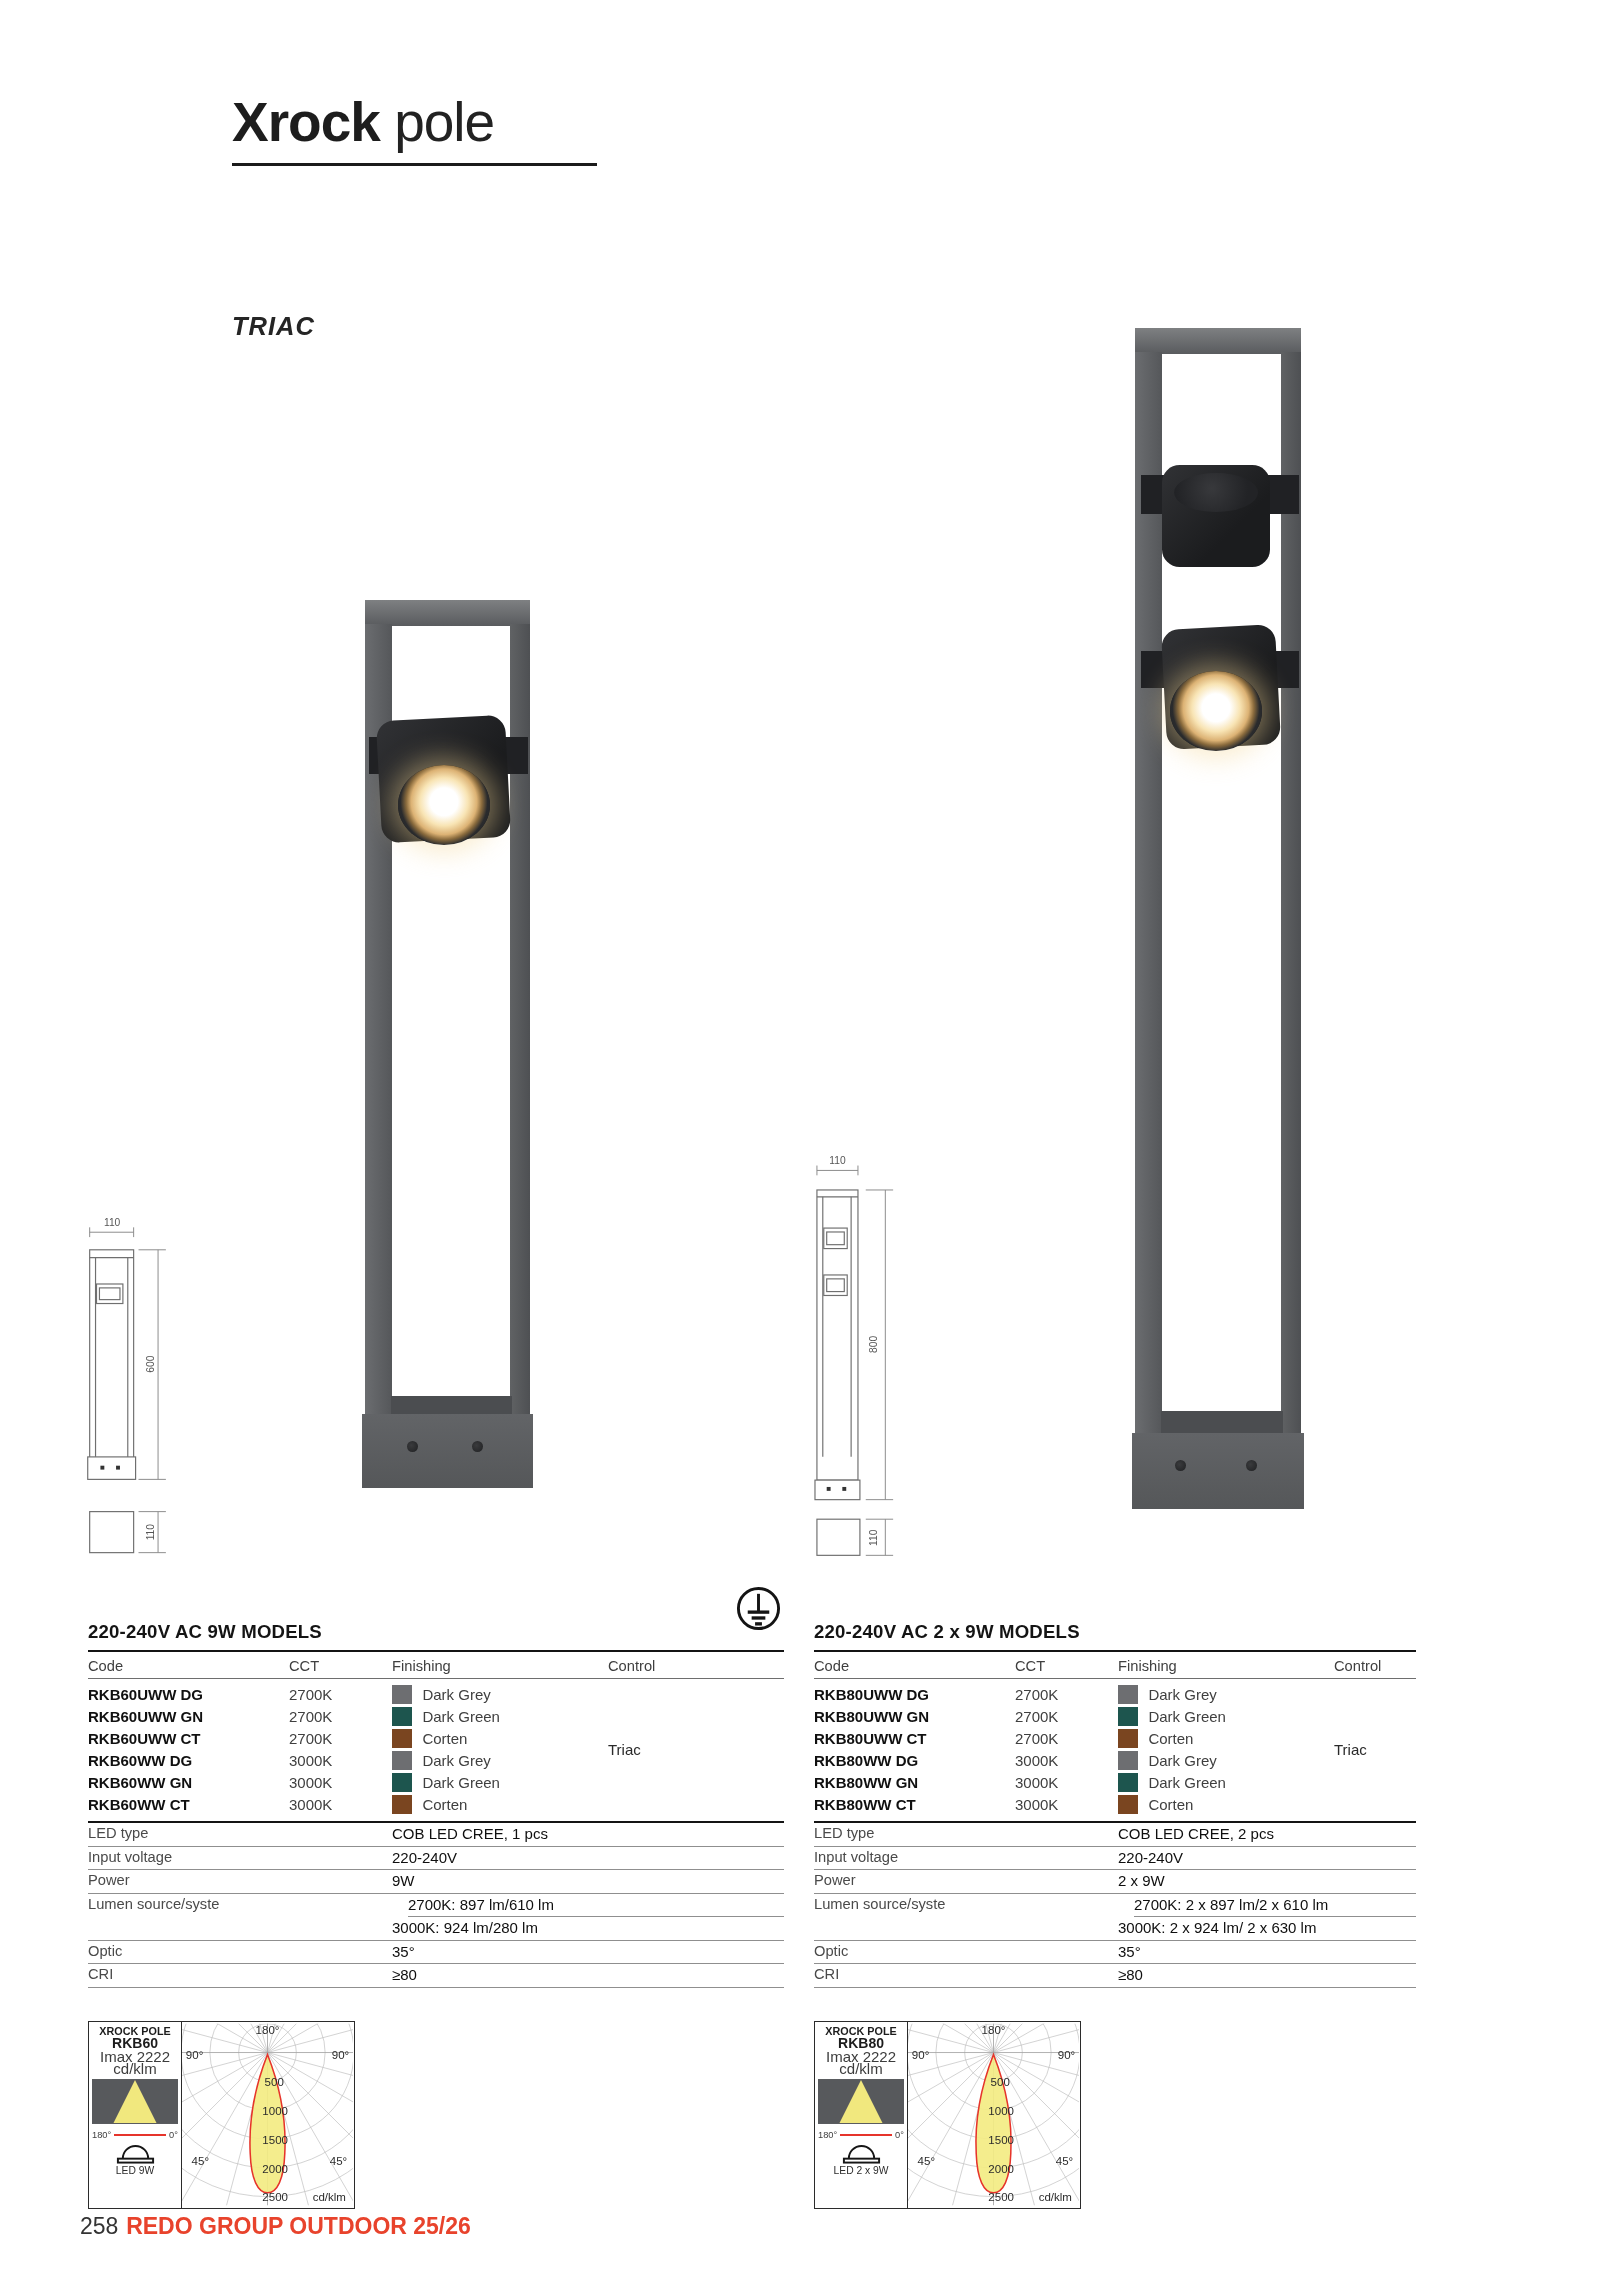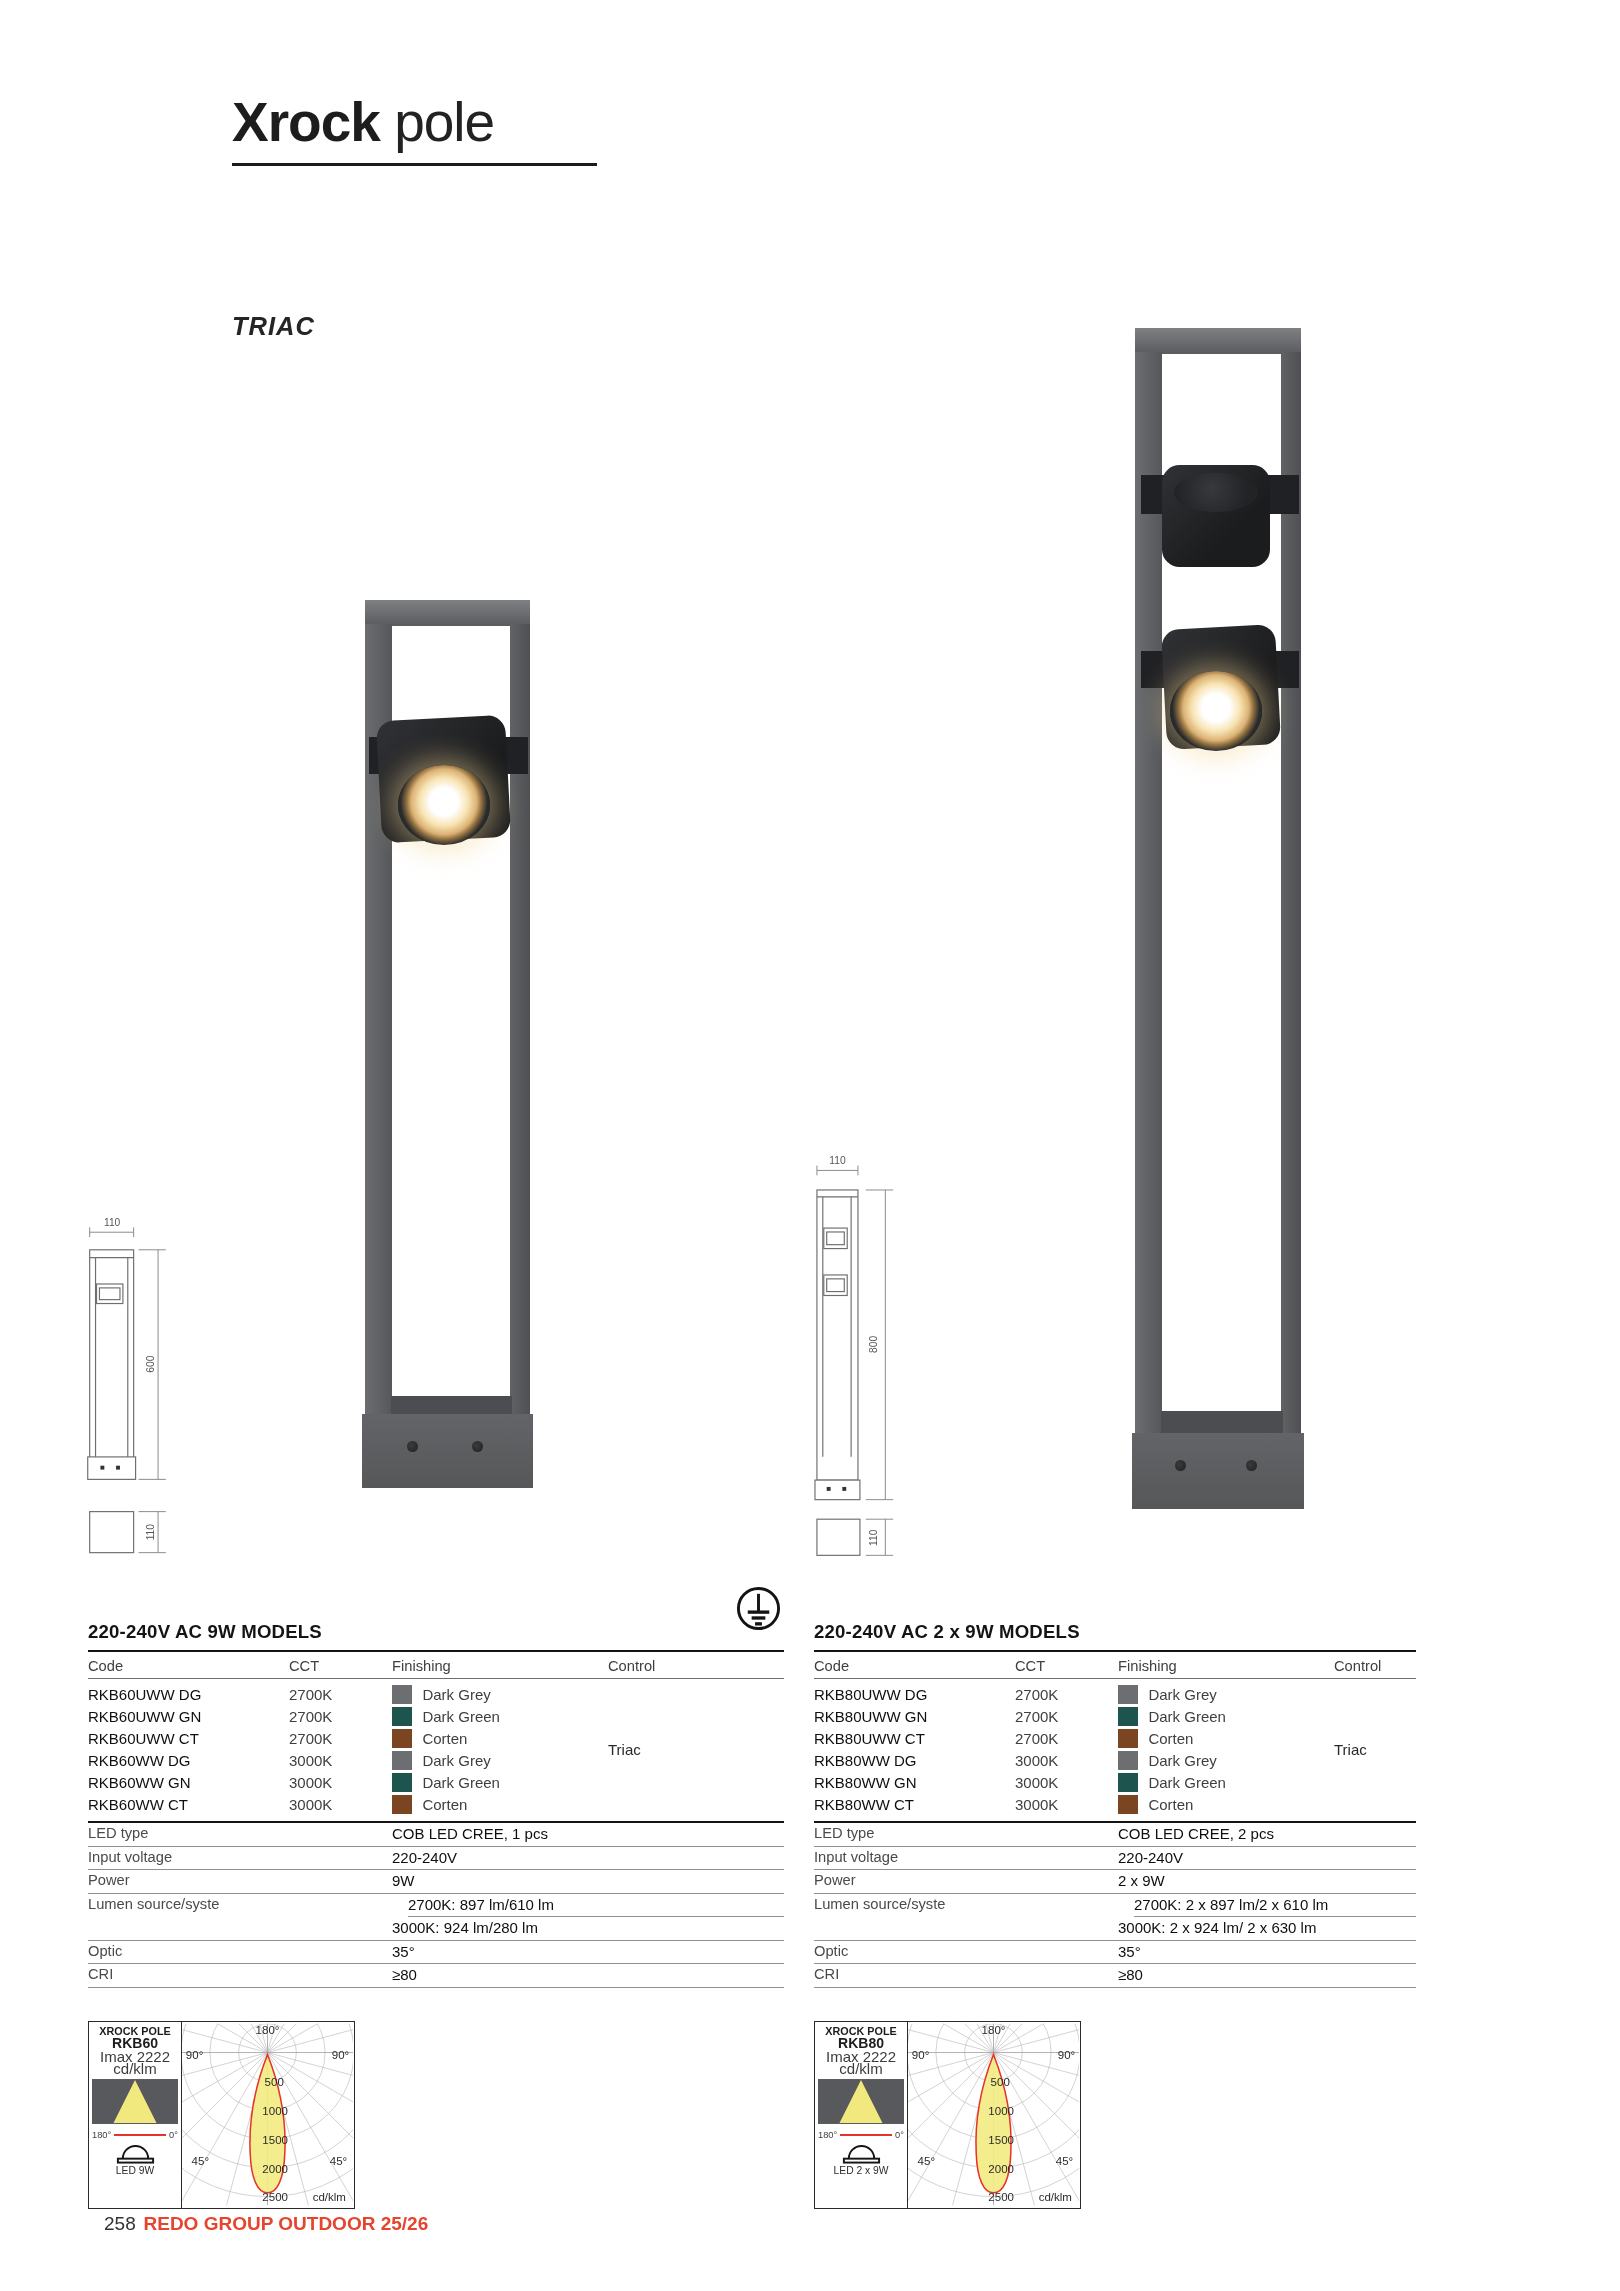--- a/index.html
+++ b/index.html
@@ -37,21 +37,21 @@
 
   
   .models{position:absolute;width:696px;}
   .sec-title{font-size:18.6px;font-weight:700;color:#141414;padding:3.9px 0 6.9px 0;
              border-bottom:2.5px solid #141414;letter-spacing:0.2px;}
   .ground{position:absolute;right:2px;top:-32px;}
   .cols{display:grid;grid-template-columns:201px 103px 216px 1fr;font-size:14.7px;color:#3f3f3f;
         padding:5.9px 0 3.9px 0;border-bottom:1px solid #6e6e6e;}
   .rows{display:grid;grid-template-columns:201px 103px 216px 1fr;grid-auto-rows:22px;
         padding:4.9px 0 5.9px 0;border-bottom:2px solid #141414;align-items:center;}
-  .code{font-weight:400;font-size:15px;color:#101010;}
+  .code{font-weight:700;font-size:15px;color:#101010;}
   .cct{font-size:15px;color:#3f3f3f;}
   .finish{display:flex;align-items:center;font-size:15px;color:#3f3f3f;}
   .swatch{width:19.6px;height:19.6px;margin-right:10.8px;display:inline-block;}
   .controlcell{grid-column:4;grid-row:1 / span 6;display:flex;align-items:center;
                font-size:15px;color:#2a2a2a;}
   .spec{display:grid;grid-template-columns:304px 1fr;border-bottom:1px solid #8f8f8f;align-items:center;}
   .spec>div{padding:2px 0 2.9px 0;min-height:17.6px;line-height:17.6px;}
   .sl{font-size:14.7px;color:#4a4a4a;}
   .sv{font-size:15px;color:#0f0f0f;}
   .spec.nb{border-bottom:none;}
@@ -65,21 +65,21 @@
   .pm-t2{font-size:14px;font-weight:700;color:#1c1c1c;line-height:12.7px;}
   .pm-imax{font-size:15px;color:#3c3c3c;margin-top:1px;line-height:11.8px;}
   .pm-angle{display:flex;align-items:center;width:86px;margin-top:6.9px;font-size:9.3px;color:#3f3f3f;}
   .pm-angle .rl{flex:1;height:2px;background:#e6342b;margin:0 2.9px;}
   .pm-led-label{font-size:10.3px;color:#2d2d2d;margin-top:1px;}
   .pm-chart{flex:1;position:relative;}
   .pm-chart svg{display:block;}
   .pm-chart text{font-family:"Liberation Sans",sans-serif;}
 
   
-  .footer{position:absolute;left:104px;top:2213px;font-size:19px;}
+  .footer{position:absolute;left:80px;top:2213px;font-size:23px;}
   .footer .pg{color:#333;font-weight:400;margin-right:7.8px;}
   .footer .brand{font-weight:800;}
 </style>
 </head>
 <body>
 
 <div id="page">
 
   <div class="title"><b>Xrock</b> <span>pole</span></div>
   <div class="title-rule"></div>

